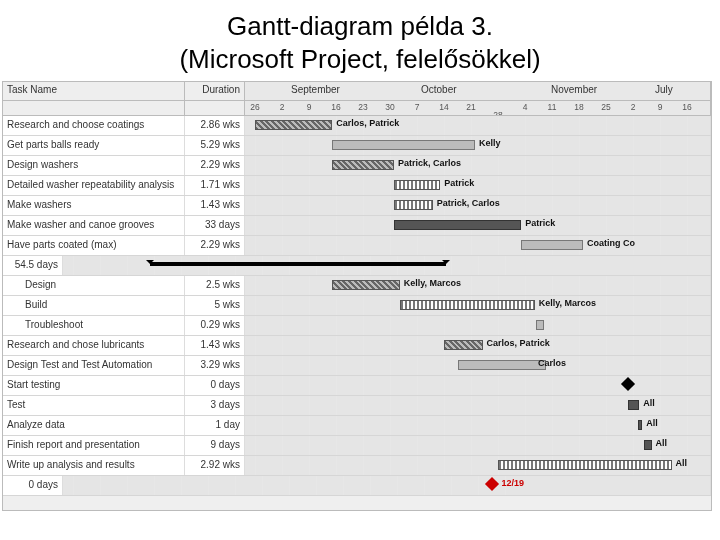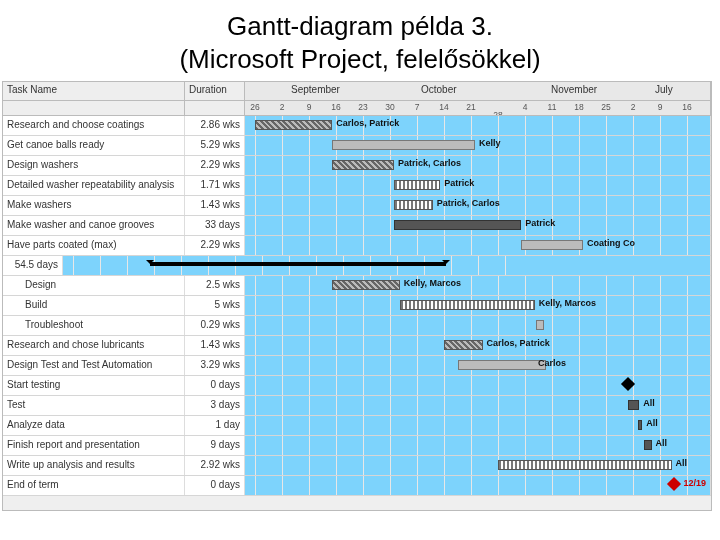--- a/index.html
+++ b/index.html
@@ -33,21 +33,21 @@
   .hdr-row.big { height: 18px; border-bottom: 1px solid #bbb; }
   .hdr-row.small { height: 14px; border-bottom: 1px solid #bbb; font-size: 9px; }
   .hdr-cell {
     border-right: 1px solid #bbb;
     padding: 2px 4px;
     box-sizing: border-box;
     white-space: nowrap;
     overflow: hidden;
   }
   .col-task { width: 182px; flex: 0 0 182px; background: #eee; }
-  .col-dur  { width: 60px;  flex: 0 0 60px; background: #eee; }
+  .col-dur  { width: 60px;  flex: 0 0 60px; text-align: right; background: #eee; }
   .col-time { flex: 1 1 auto; position: relative; padding:0; }
 
   .body-row {
     display: flex;
     height: 19px;
     border-bottom: 1px solid #d6d6d6;
     background: #fff;
     position: relative;
   }
   .cell {
@@ -64,21 +64,21 @@
     content: ''; position: absolute; left: -14px; top: 2px;
     width: 9px; height: 9px; border: 1px solid #555; box-sizing: border-box;
     display: none;
   }
   .c-task.summary .tw::before { display: block; }
   .c-task.summary .tw::after {
     content: ''; position: absolute; left: -12px; top: 6px;
     width: 5px; height: 1px; background: #555;
   }
   .c-dur { width: 60px; flex: 0 0 60px; text-align: right; background: #fff; }
-  .c-chart { flex: 1 1 auto; position: relative; background: #7dd3fc; }
+  .c-chart { flex: 1 1 auto; position: relative; background: #e5e5e5; }
 
   
   .mlabel {
     position: absolute; top: 2px; font-size: 10px; color: #333;
   }
 
   
   .wlabel {
     position: absolute; top: 1px; font-size: 8.5px; color: #555;
     transform: translateX(-50%);
@@ -182,21 +182,21 @@
             <div class="vline" style="left: 361px;"></div>
             <div class="vline" style="left: 388px;"></div>
             <div class="vline" style="left: 415px;"></div>
             <div class="vline" style="left: 442px;"></div>
           </div>
           <div class="bar hatchB" style="left: 10px; width: 77.22px;"></div>
           <span class="blabel" style="left: 91.22px;">Carlos, Patrick</span>
         </div>
       </div>
       <div class="body-row">
-        <div class="cell c-task"><span class="tw">Get canoe balls ready</span></div>
+        <div class="cell c-task"><span class="tw">Get parts balls ready</span></div>
         <div class="cell c-dur">5.29 wks</div>
         <div class="cell c-chart">
           <div class="chart-grid">
             <div class="vline" style="left: 10px;"></div>
             <div class="vline" style="left: 37px;"></div>
             <div class="vline" style="left: 64px;"></div>
             <div class="vline" style="left: 91px;"></div>
             <div class="vline" style="left: 118px;"></div>
             <div class="vline" style="left: 145px;"></div>
             <div class="vline" style="left: 172px;"></div>
@@ -637,21 +637,20 @@
             <div class="vline" style="left: 361px;"></div>
             <div class="vline" style="left: 388px;"></div>
             <div class="vline" style="left: 415px;"></div>
             <div class="vline" style="left: 442px;"></div>
           </div>
           <div class="bar hatch" style="left: 253px; width: 173.61px;"></div>
           <span class="blabel" style="left: 430.61px;">All</span>
         </div>
       </div>
       <div class="body-row">
-        <div class="cell c-task"><span class="tw">End of term</span></div>
         <div class="cell c-dur">0 days</div>
         <div class="cell c-chart">
           <div class="chart-grid">
             <div class="vline" style="left: 10px;"></div>
             <div class="vline" style="left: 37px;"></div>
             <div class="vline" style="left: 64px;"></div>
             <div class="vline" style="left: 91px;"></div>
             <div class="vline" style="left: 118px;"></div>
             <div class="vline" style="left: 145px;"></div>
             <div class="vline" style="left: 172px;"></div>

